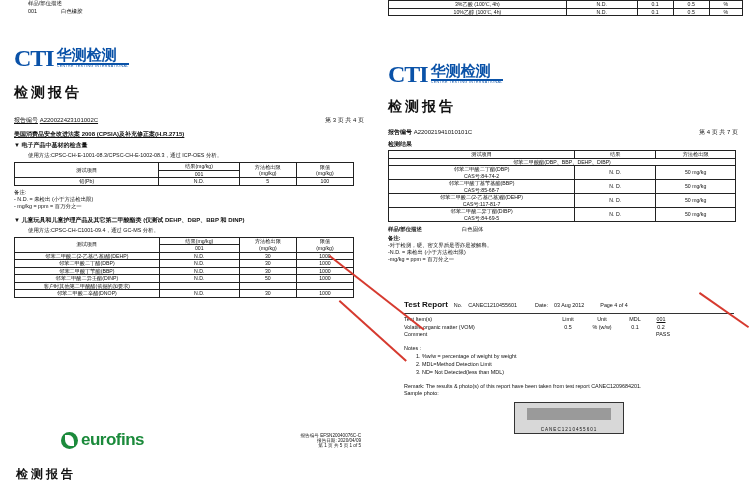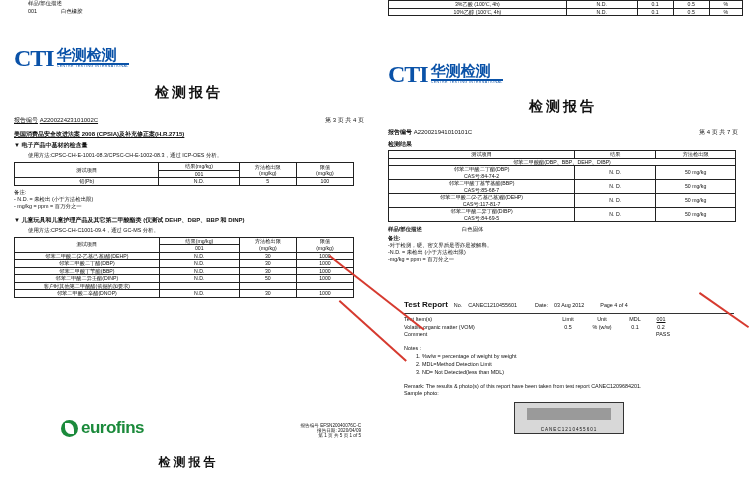--- a/index.html
+++ b/index.html
@@ -36,21 +36,21 @@
   }
   .cti .cn{
     font-size:15px;font-weight:bold;color:#0a52a8;line-height:1;
   }
   .cti .en{
     font-size:3.6px;color:#0a52a8;letter-spacing:.4px;line-height:1.1;
   }
   .cti .stack{display:flex;flex-direction:column;justify-content:center;}
   .cti .bar{height:1.5px;background:#0a52a8;margin-top:1px;}
   .rep-title{
-    font-size:14px;font-weight:bold;letter-spacing:3px;text-align:center;
+    font-size:14px;font-weight:bold;letter-spacing:3px;text-align:left;
   }
   .line{font-size:6px;line-height:1.5;}
   .bold{font-weight:bold;}
   .u{text-decoration:underline;}
   .small{font-size:5.4px;}
   .tiny{font-size:4.6px;}
   .hr{border:0;border-top:1px solid #333;margin:2px 0;}
   
   .euro{display:flex;align-items:center;gap:3px;}
   .euro .leaf{
@@ -332,21 +332,21 @@
   <div class="sgs-row" style="margin-top:6px;">Remark: The results &amp; photo(s) of this report have been taken from test report CANEC1209684201.</div>
   <div class="sgs-row">Sample photo:</div>
 
   <div class="photo" style="width:108px;height:30px;margin:4px auto 0 auto;position:relative;">
     <div class="strip" style="position:absolute;left:12px;top:5px;width:84px;height:12px;"></div>
     <div class="tiny" style="position:absolute;left:0;right:0;bottom:1px;text-align:center;letter-spacing:1px;">CANEC1210455601</div>
   </div>
 </div>
 
 <div class="doc" style="left:16px;top:418px;width:345px;">
-  <div style="display:flex;justify-content:space-between;align-items:flex-end;">
+  <div style="display:flex;justify-content:space-between;align-items:center;margin-top:12px;">
     <div class="euro" style="margin-left:45px;">
       <span class="leaf"></span>
       <span class="name">eurofins</span>
     </div>
     <div style="text-align:right;">
       <div class="tiny">
         <span>报告编号</span>
         <span>EFSN20040076C-C</span>
       </div>
       <div class="tiny">

